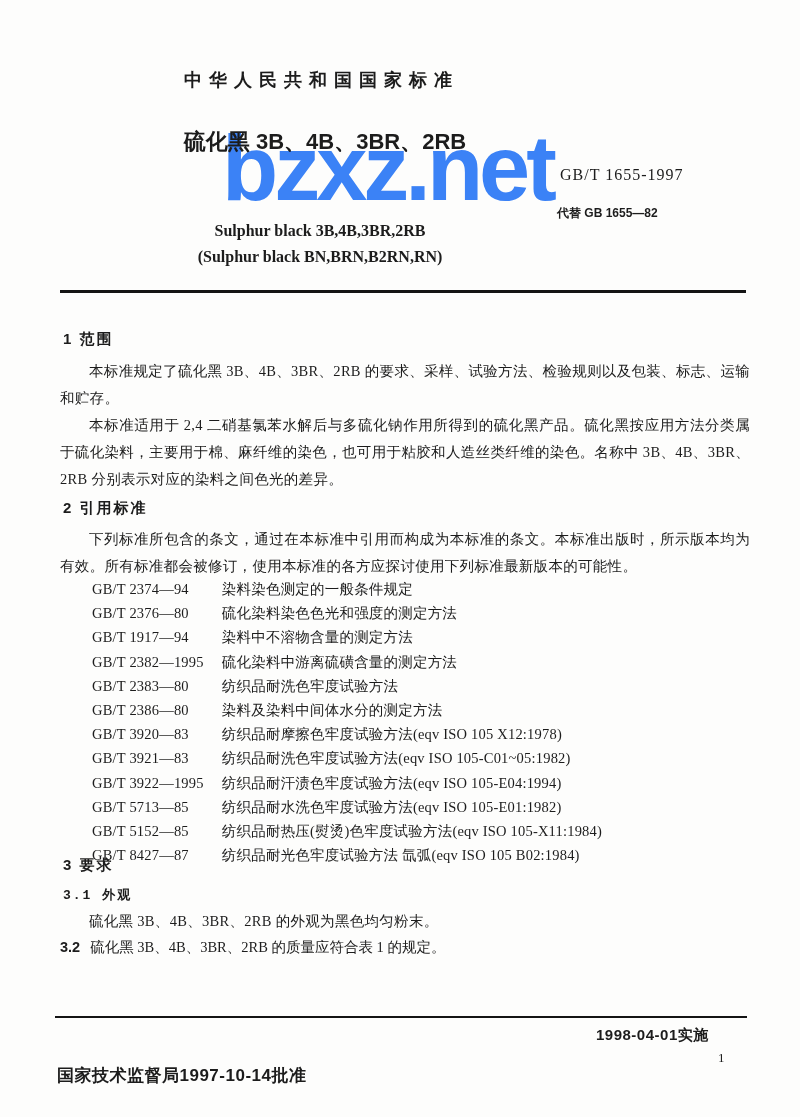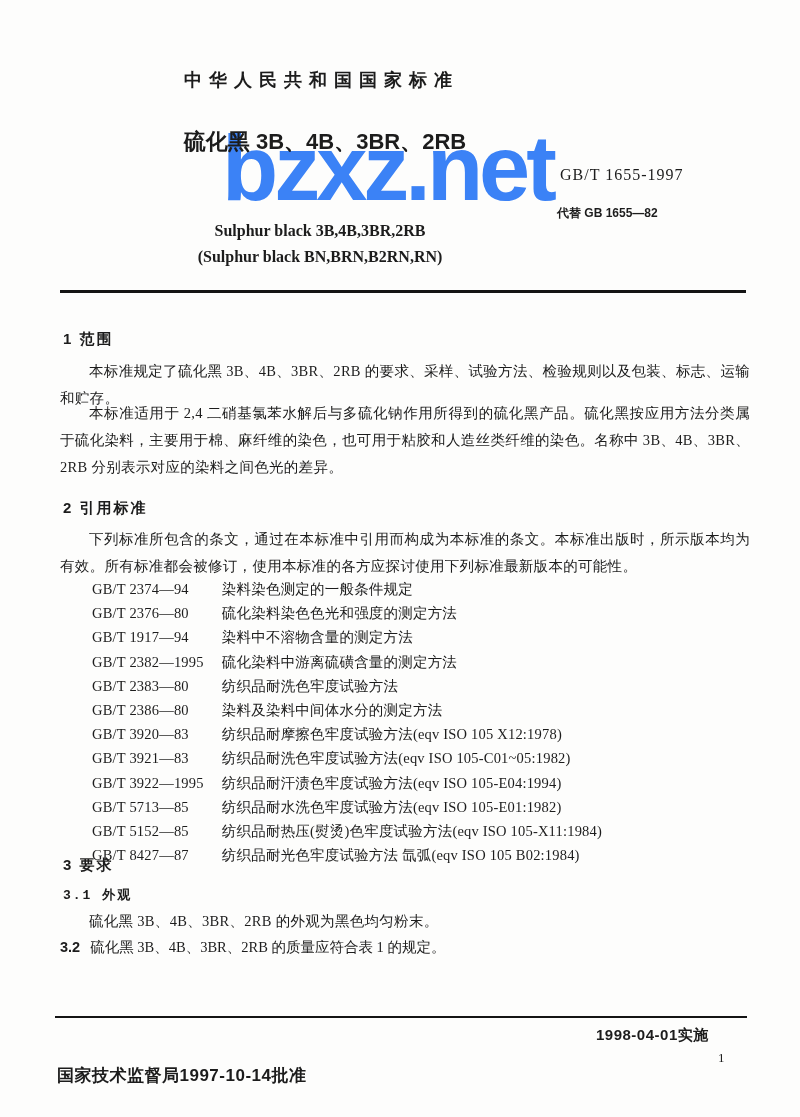--- a/index.html
+++ b/index.html
@@ -137,21 +137,21 @@
     <div>Sulphur black 3B,4B,3BR,2RB</div>
     <div>(Sulphur black BN,BRN,B2RN,RN)</div>
   </div>
 
   <div class="abs layer supersedes hei">代替 GB 1655—82</div>
 
   <div class="abs layer rule-top"></div>
 
   <div class="abs layer sec-heading hei" style="top:330px; left:63px;">1  范围</div>
   <div class="abs layer body-par" style="top:358px;">本标准规定了硫化黑 3B、4B、3BR、2RB 的要求、采样、试验方法、检验规则以及包装、标志、运输和贮存。</div>
-  <div class="abs layer body-par" style="top:400px;">本标准适用于 2,4 二硝基氯苯水解后与多硫化钠作用所得到的硫化黑产品。硫化黑按应用方法分类属于硫化染料，主要用于棉、麻纤维的染色，也可用于粘胶和人造丝类纤维的染色。名称中 3B、4B、3BR、2RB 分别表示对应的染料之间色光的差异。</div>
+  <div class="abs layer body-par" style="top:412px;">本标准适用于 2,4 二硝基氯苯水解后与多硫化钠作用所得到的硫化黑产品。硫化黑按应用方法分类属于硫化染料，主要用于棉、麻纤维的染色，也可用于粘胶和人造丝类纤维的染色。名称中 3B、4B、3BR、2RB 分别表示对应的染料之间色光的差异。</div>
 
   <div class="abs layer sec-heading hei" style="top:499px; left:63px;">2  引用标准</div>
   <div class="abs layer body-par" style="top:526px;">下列标准所包含的条文，通过在本标准中引用而构成为本标准的条文。本标准出版时，所示版本均为有效。所有标准都会被修订，使用本标准的各方应探讨使用下列标准最新版本的可能性。</div>
 
   <div class="abs layer std-list">
 
       <div class="std-row">
         <span class="code">GB/T 2374—94</span>
         <span class="name">染料染色测定的一般条件规定</span>
       </div>

